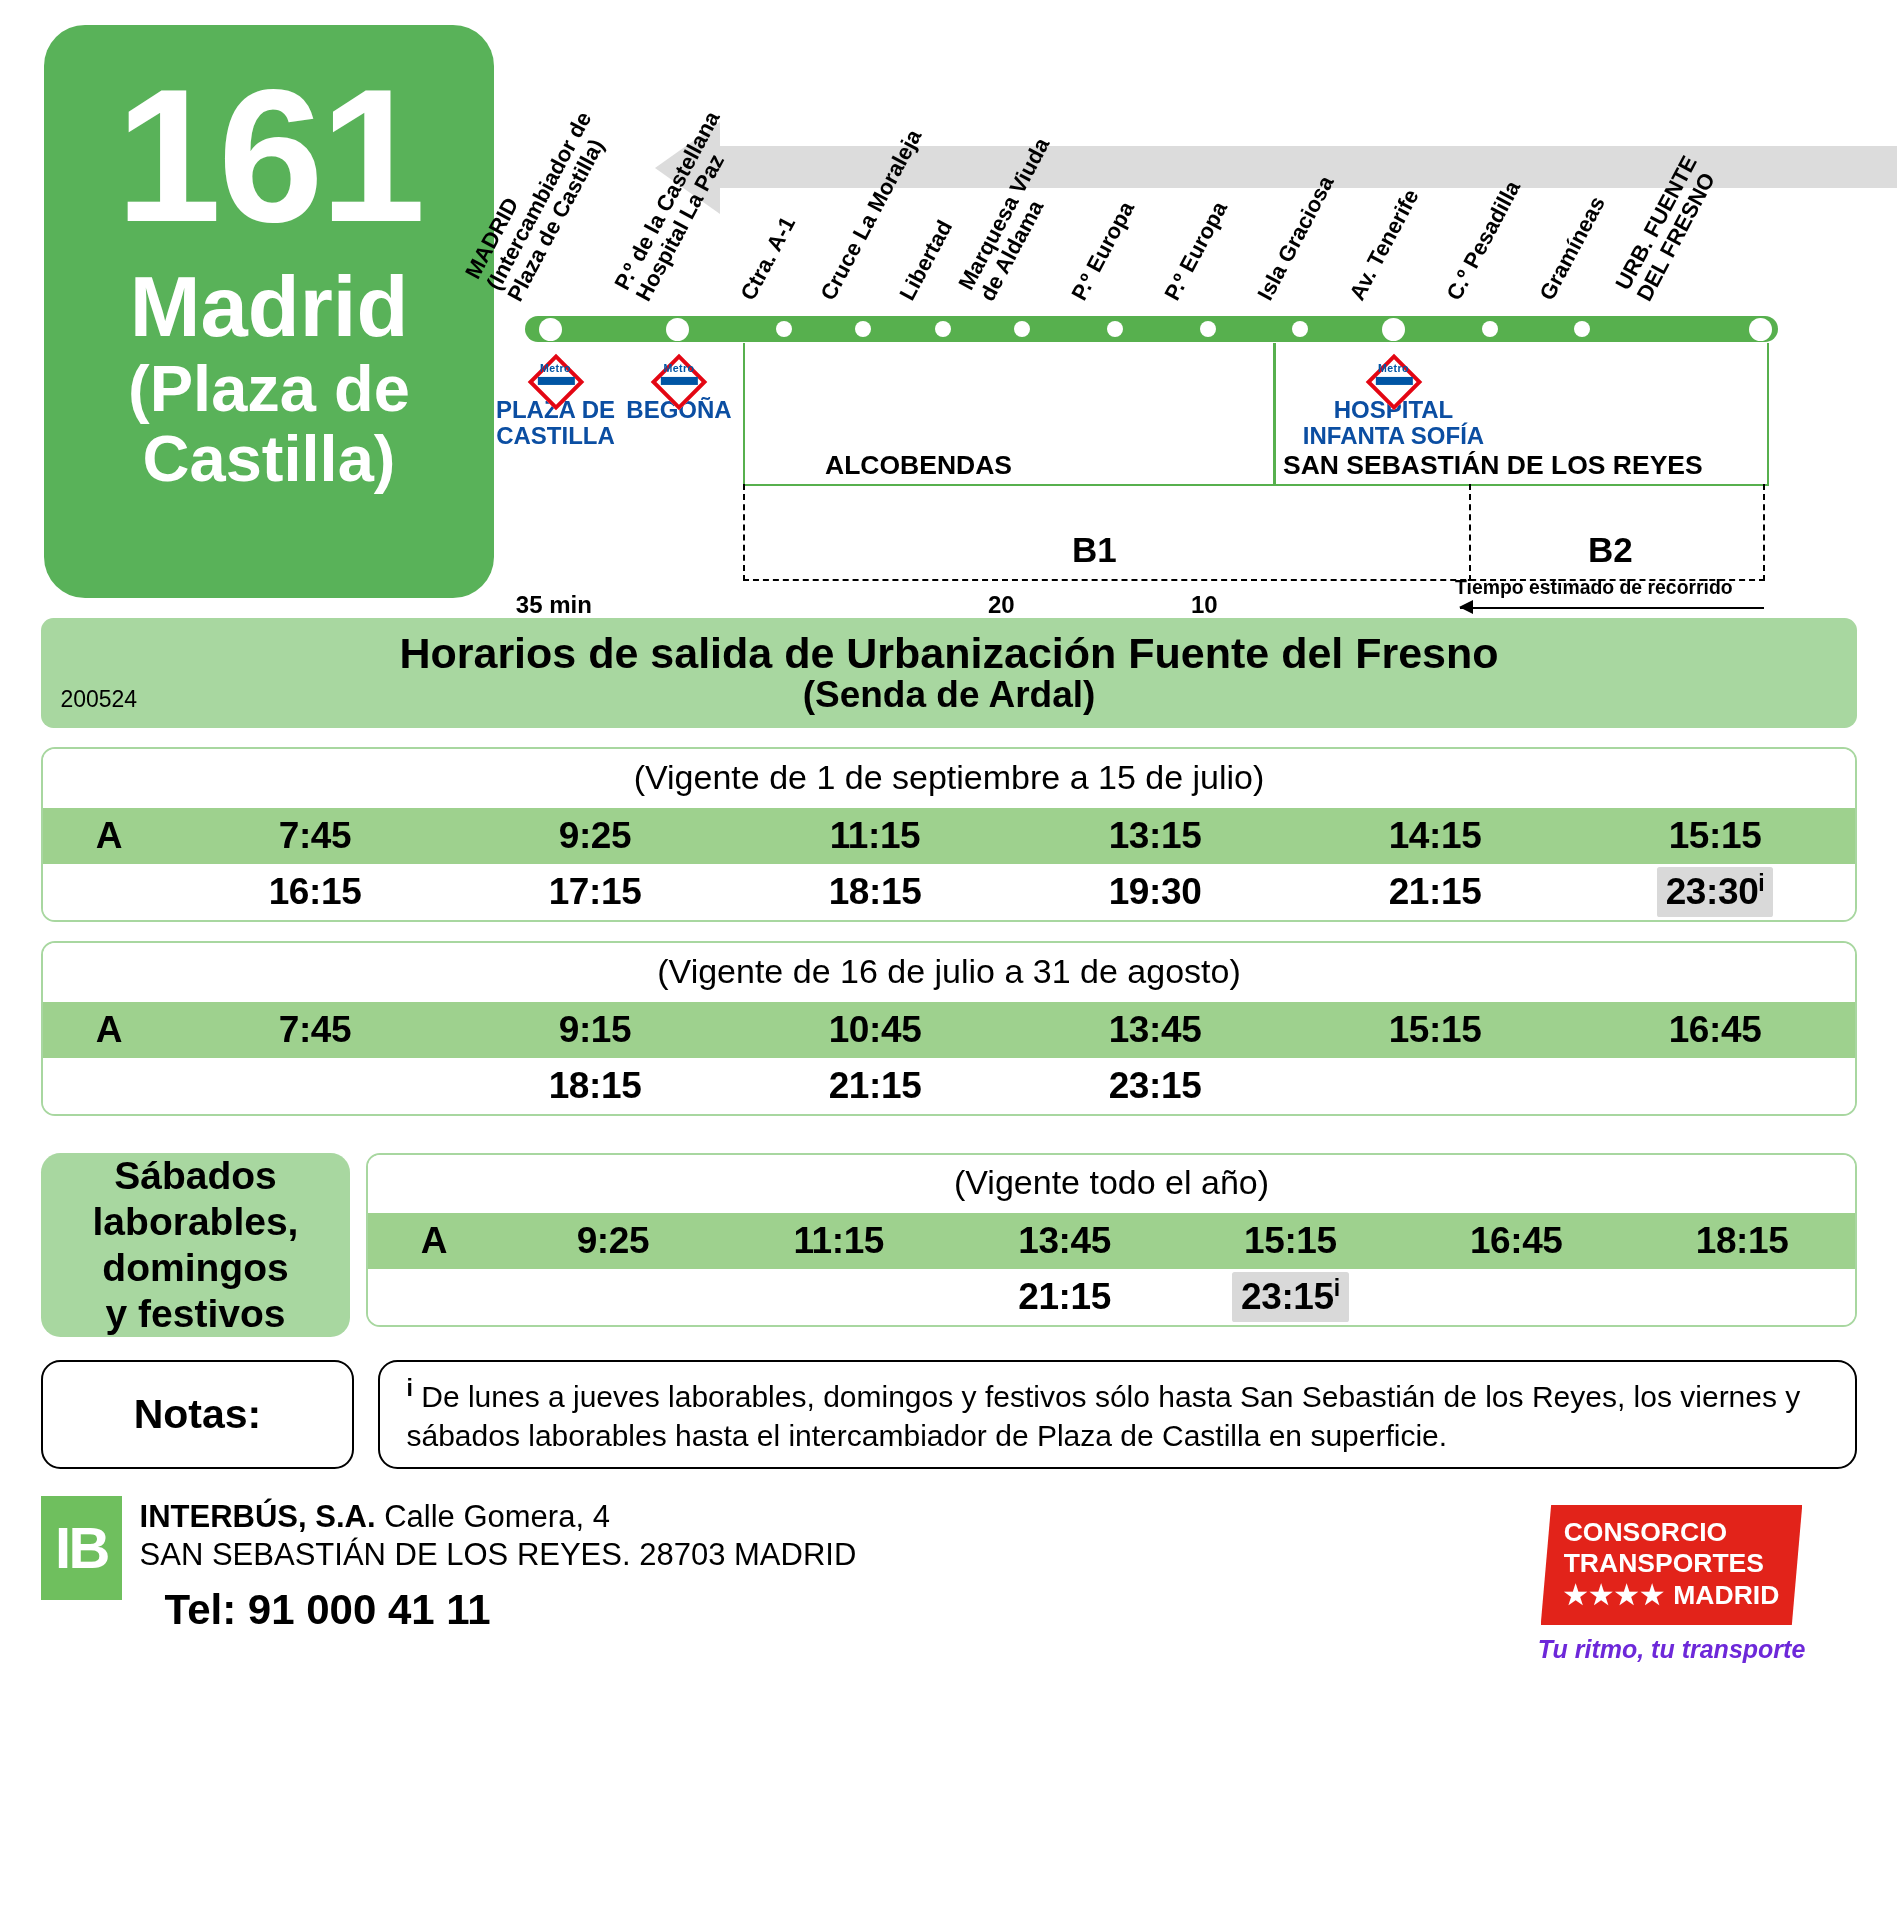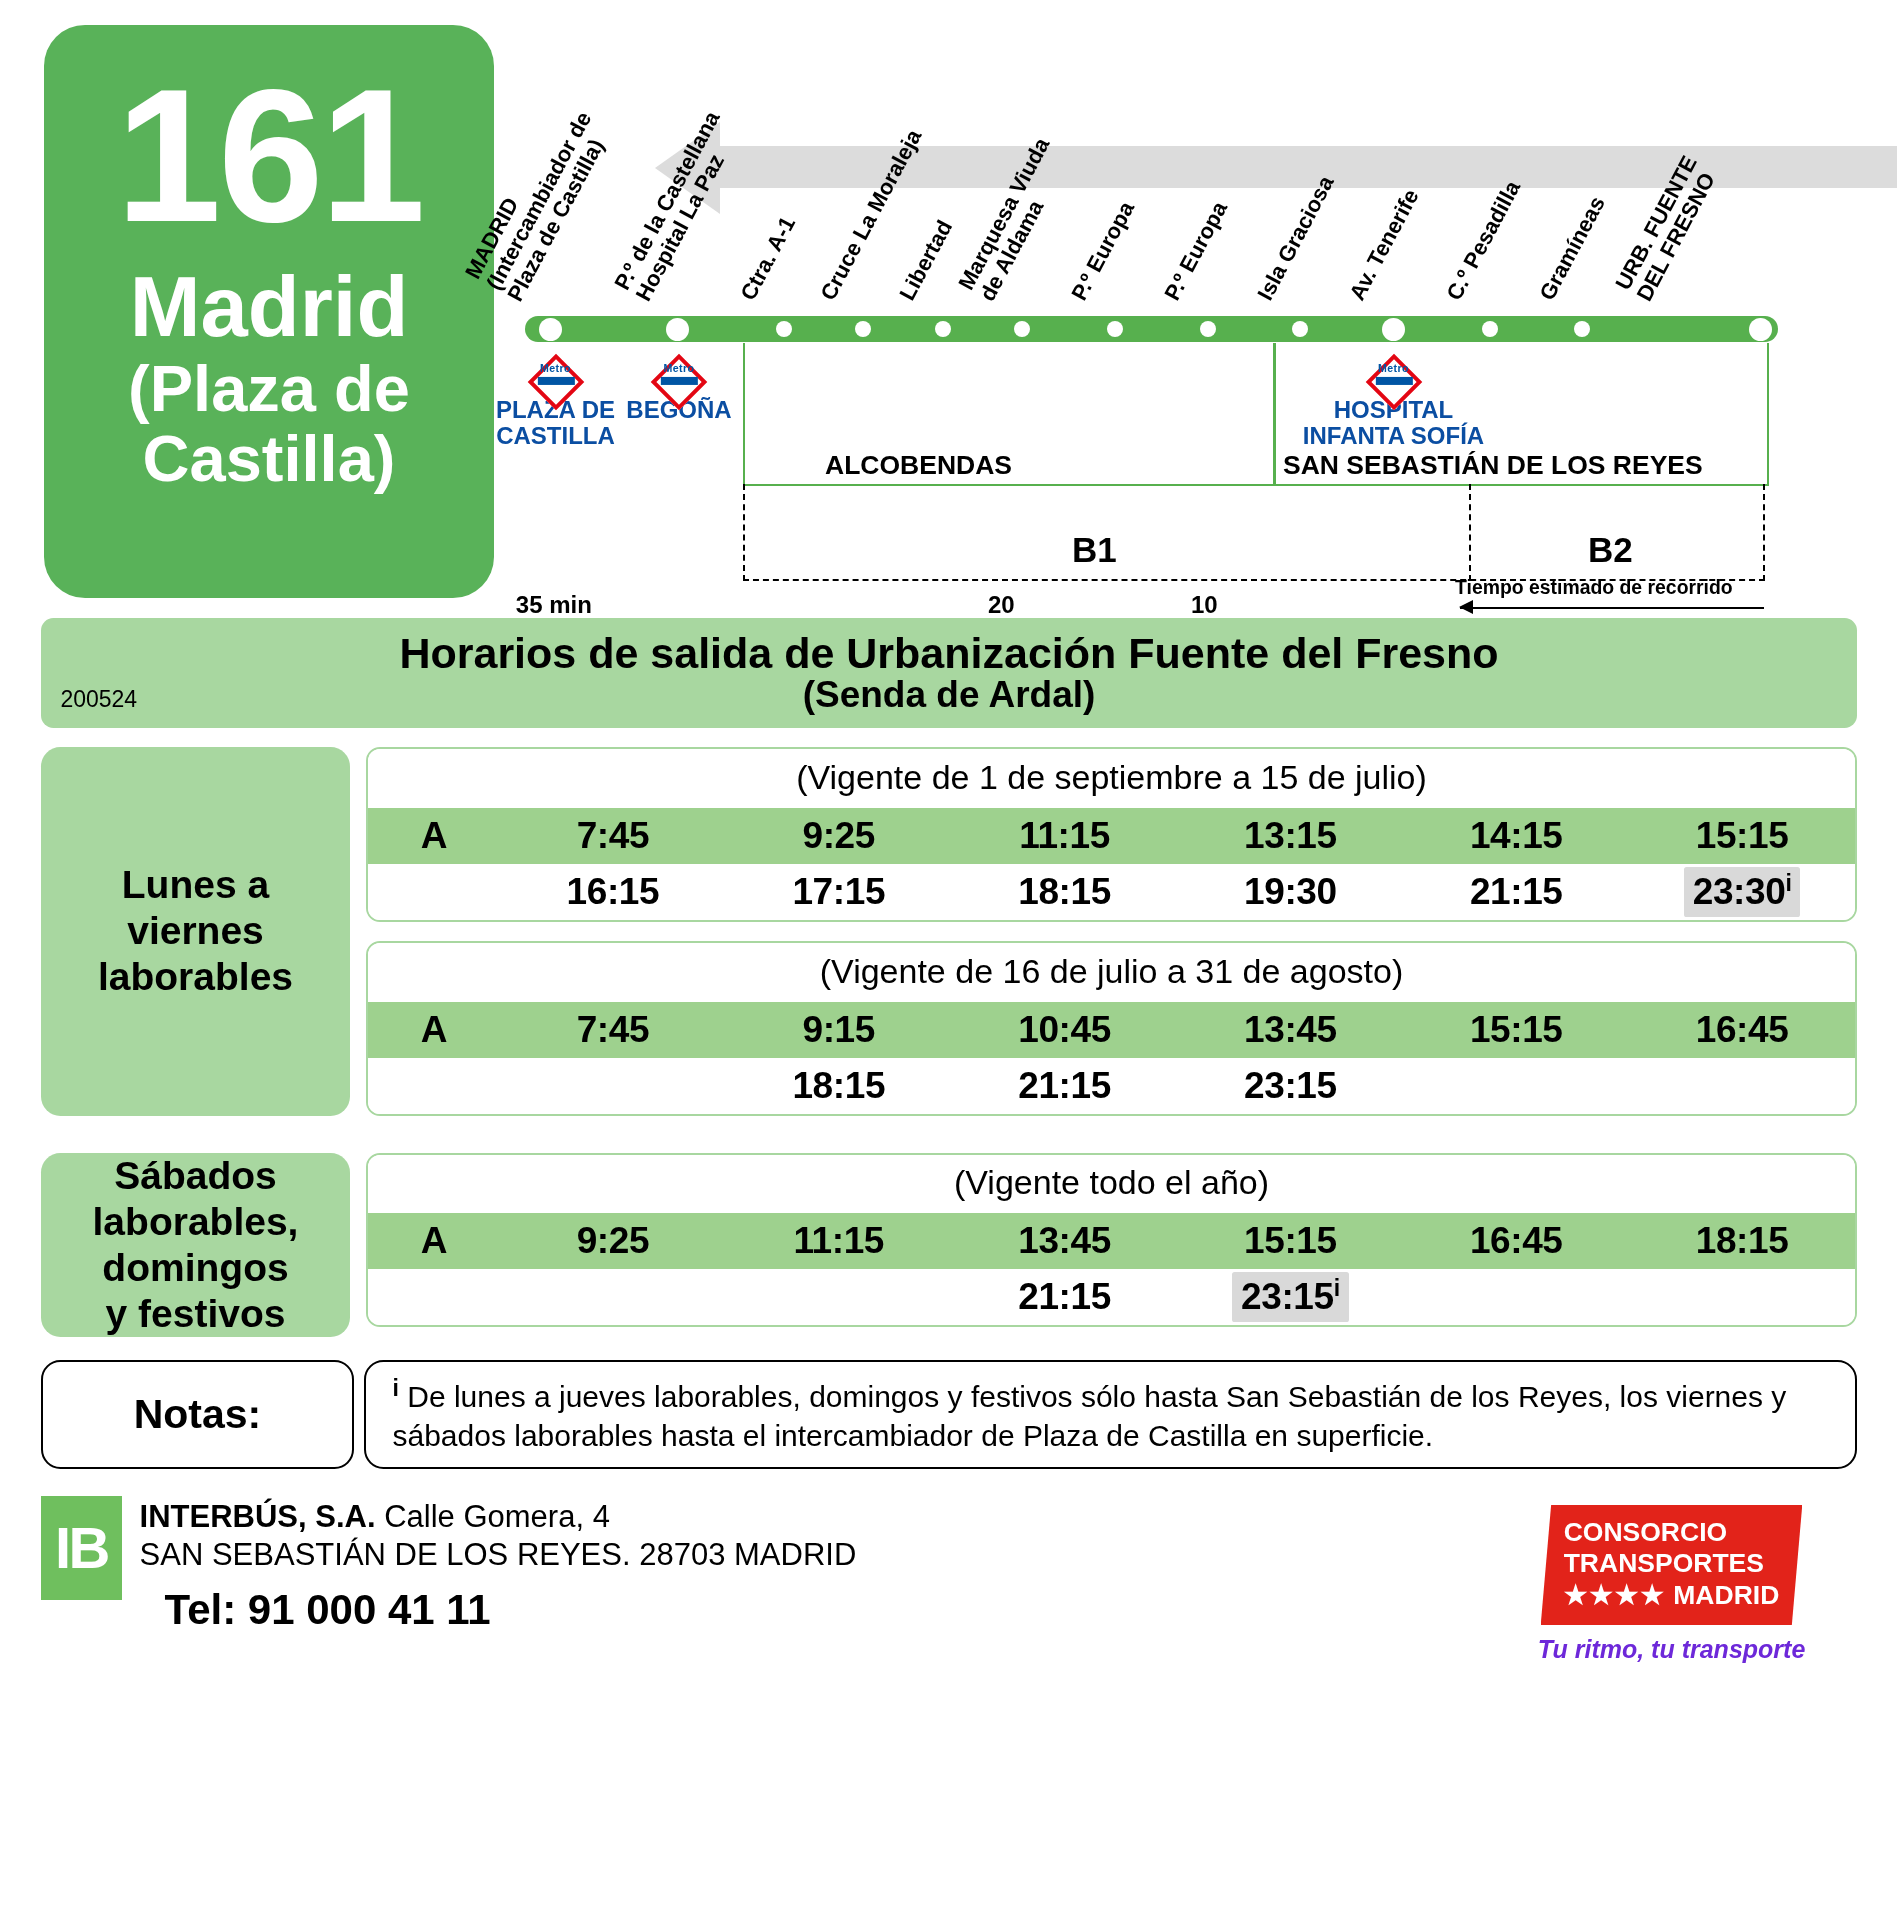--- a/index.html
+++ b/index.html
@@ -107,21 +107,21 @@
   .tbl-row.green{background:#9ed18e;}
   .tbl-row.white{background:#fff;}
   .cell{
     flex:1;text-align:center;font-size:37px;font-weight:bold;letter-spacing:-0.4px;
   }
   .cell.letter{flex:0 0 132px;}
   .hl{background:#d9d9d9;padding:3.5px 8.8px;border-radius:2.6px;display:inline-block;}
   .sup{font-size:23px;vertical-align:super;}
 
   
-  .notes{margin:23px 41px 0 41px;display:flex;gap:10px;align-items:stretch;}
+  .notes{margin:23px 41px 0 41px;display:flex;gap:24px;align-items:stretch;}
   .notes-label{
     width:309px;border:2.6px solid #000;border-radius:19.4px;display:flex;align-items:center;justify-content:center;
     font-size:41px;font-weight:bold;
   }
   .notes-body{
     flex:1;border:2.6px solid #000;border-radius:19.4px;display:flex;align-items:center;
     padding:12.4px 26.5px;font-size:30px;line-height:1.3;
   }
   .notes-body .sup{font-size:23px;font-weight:bold;}
 
@@ -266,23 +266,20 @@
 
   <div class="title-band">
     <div class="title-code">200524</div>
     <div class="title-main">Horarios de salida de Urbanización Fuente del Fresno</div>
     <div class="title-sub">(Senda de Ardal)</div>
   </div>
 
   <div class="sched">
 
     <div class="row">
-      <div class="daylabel" style="white-space:pre-line">Lunes a
-viernes
-laborables</div>
       <div class="tables">
 
         <div class="tbl">
           <div class="tbl-head">(Vigente de 1 de septiembre a 15 de julio)</div>
           <div class="tbl-row green">
             <div class="cell letter">A</div>
             <div class="cell">7:45</div>
             <div class="cell">9:25</div>
             <div class="cell">11:15</div>
             <div class="cell">13:15</div>

